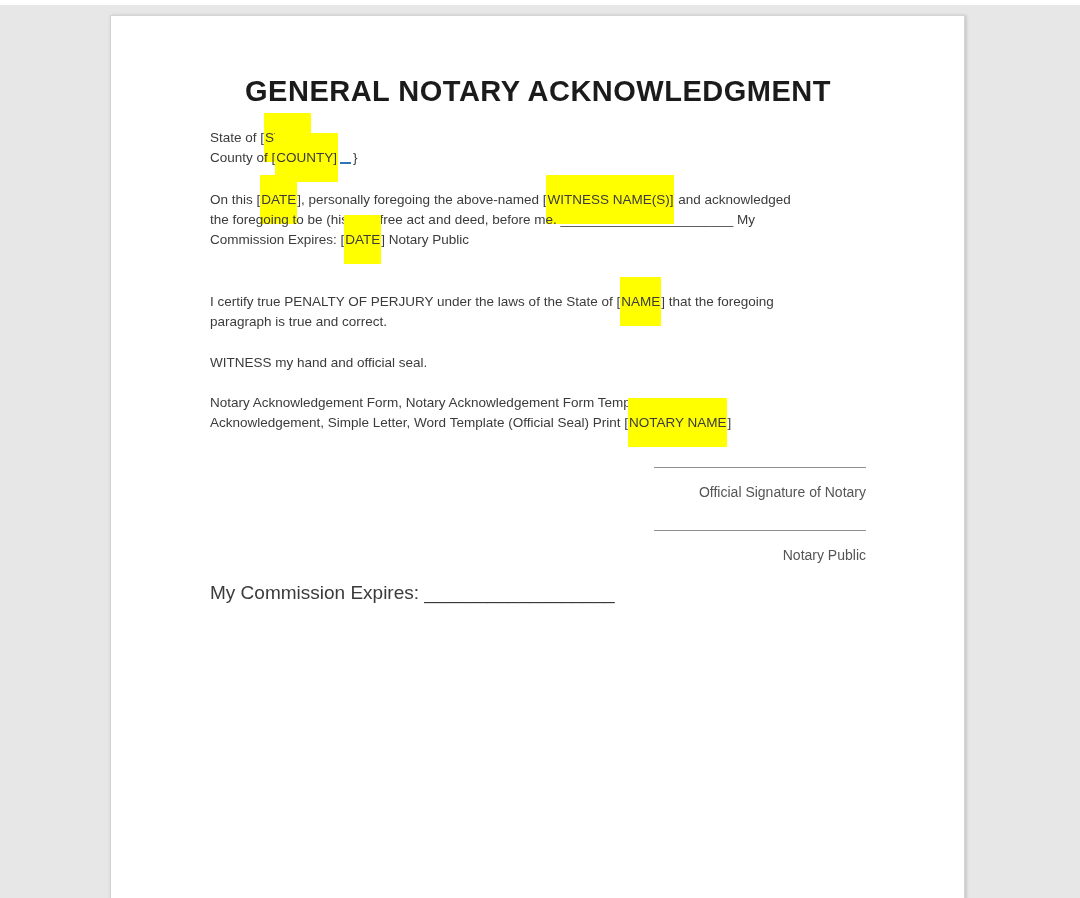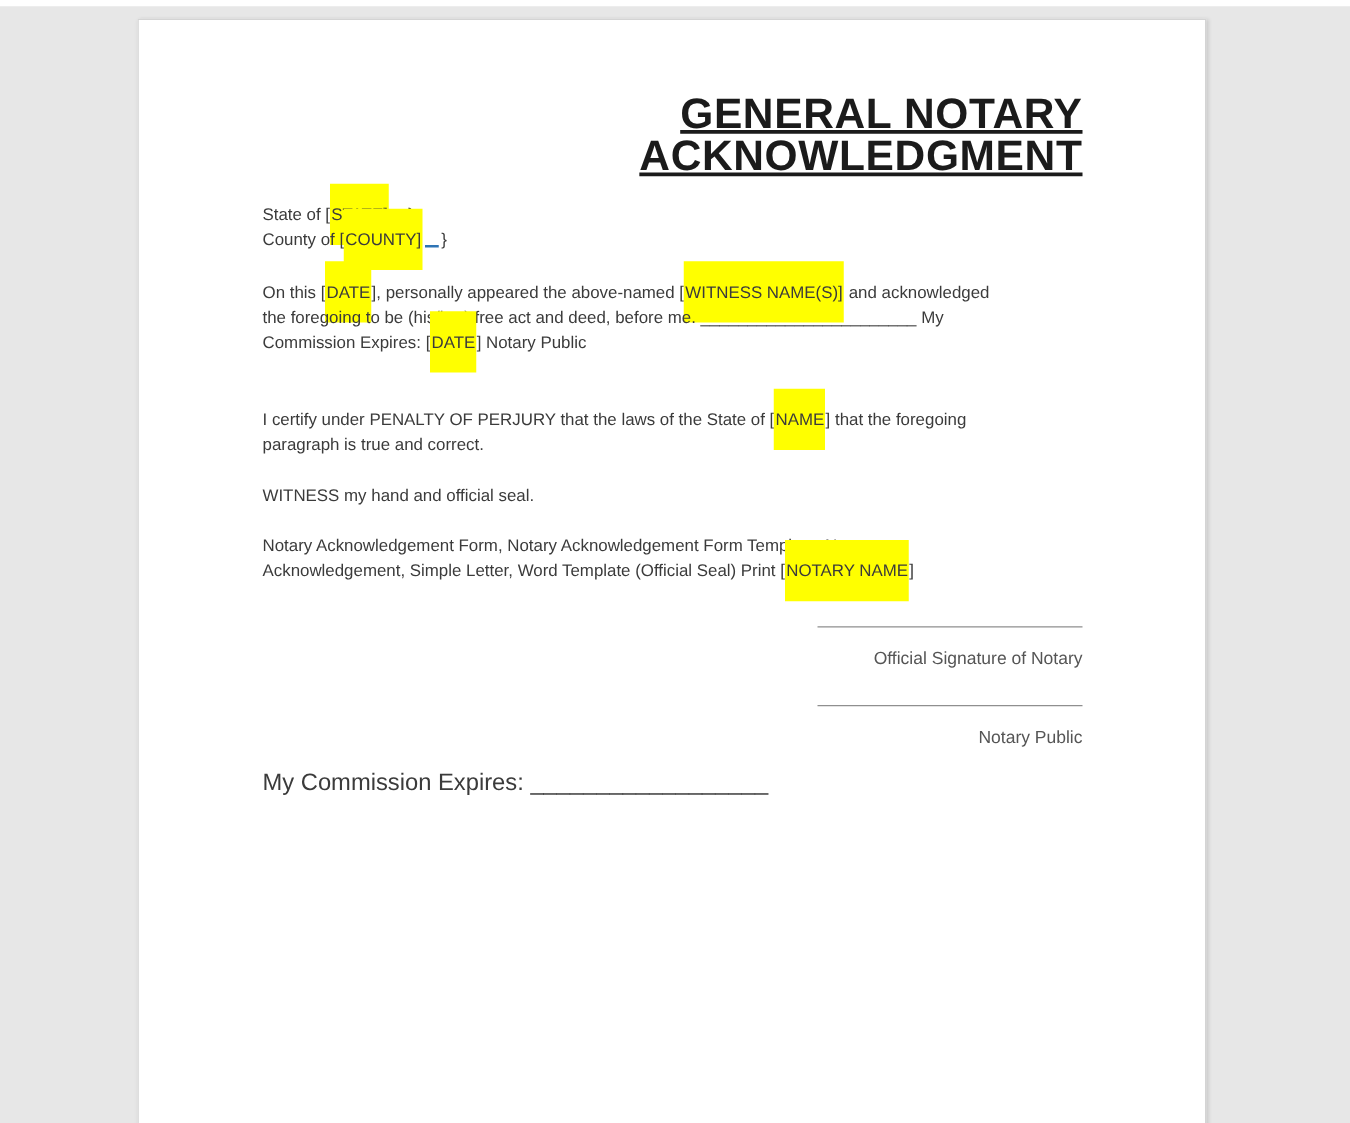--- a/index.html
+++ b/index.html
@@ -23,27 +23,26 @@
     top: 15px;
     width: 855px;
     height: 900px;
     background: #ffffff;
     border: 1px solid #d4d4d4;
     box-shadow: 2px 0 3px rgba(0,0,0,0.10), 0 1px 3px rgba(0,0,0,0.08);
     box-sizing: border-box;
     padding: 58px 98px 0 99px;
   }
   .doc-title {
-    text-align: right;
-    font-size: 34px;
+    text-align: center;
+    font-size: 29px;
     line-height: 34px;
     font-weight: 700;
     letter-spacing: 0.5px;
     color: #1b1b1b;
-    text-decoration: underline;
   }
   .para {
     font-size: 13.5px;
     line-height: 20px;
     color: #3b3b3b;
     white-space: pre-wrap;
     margin: 0;
   }
   .intro       { margin-top: 42px; }
   .state-line  { margin-top: 20px; }
@@ -97,25 +96,25 @@
 
 <div class="paper">
 
   <div class="doc-title">GENERAL NOTARY ACKNOWLEDGMENT</div>
 
 
   <p class="para state-line"><span>State of [</span><span class="hl">STATE]</span><span class="field-mark"></span><span>}</span></p>
 
   <p class="para"><span>County of [</span><span class="hl">COUNTY]</span><span class="field-mark"></span><span>}</span></p>
 
-  <p class="para appearance"><span>On this [</span><span class="hl">DATE</span><span>], personally appeared the above-named [</span><span class="hl">WITNESS NAME(S)]</span><span> and acknowledged
+  <p class="para appearance"><span>On this [</span><span class="hl">DATE</span><span>], personally foregoing the above-named [</span><span class="hl">WITNESS NAME(S)]</span><span> and acknowledged
 the foregoing to be (his/her) free act and deed, before me. </span><span>_______________________</span><span> My
 Commission Expires: [</span><span class="hl">DATE</span><span>] Notary Public</span></p>
 
-  <p class="para perjury"><span>I certify under PENALTY OF PERJURY that the laws of the State of [</span><span class="hl">NAME</span><span>] that the foregoing
+  <p class="para perjury"><span>I certify true PENALTY OF PERJURY under the laws of the State of [</span><span class="hl">NAME</span><span>] that the foregoing
 paragraph is true and correct.</span></p>
 
   <p class="para witness">WITNESS my hand and official seal.</p>
 
   <p class="para keywords"><span>Notary Acknowledgement Form, Notary Acknowledgement Form Template, Notary
 Acknowledgement, Simple Letter, Word Template (Official Seal) Print [</span><span class="hl">NOTARY NAME</span><span>]</span></p>
 
   <div class="sig-block">
     <div class="sig-line"></div>
     <div class="sig-label">Official Signature of Notary</div>

